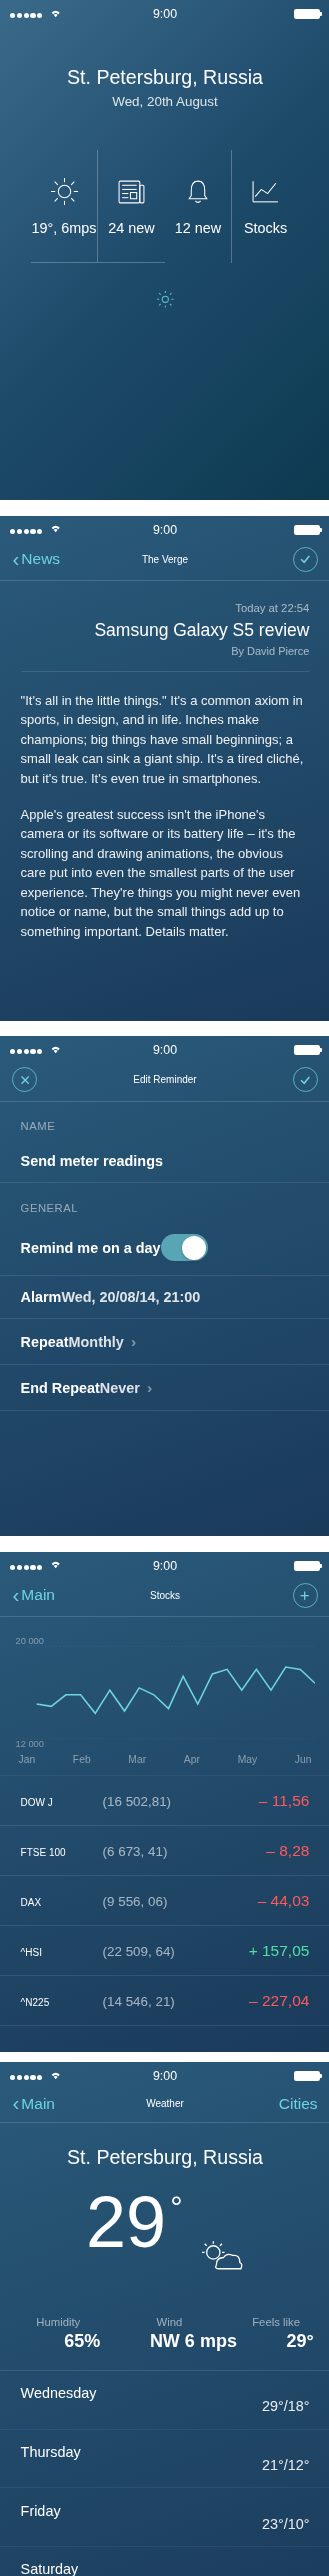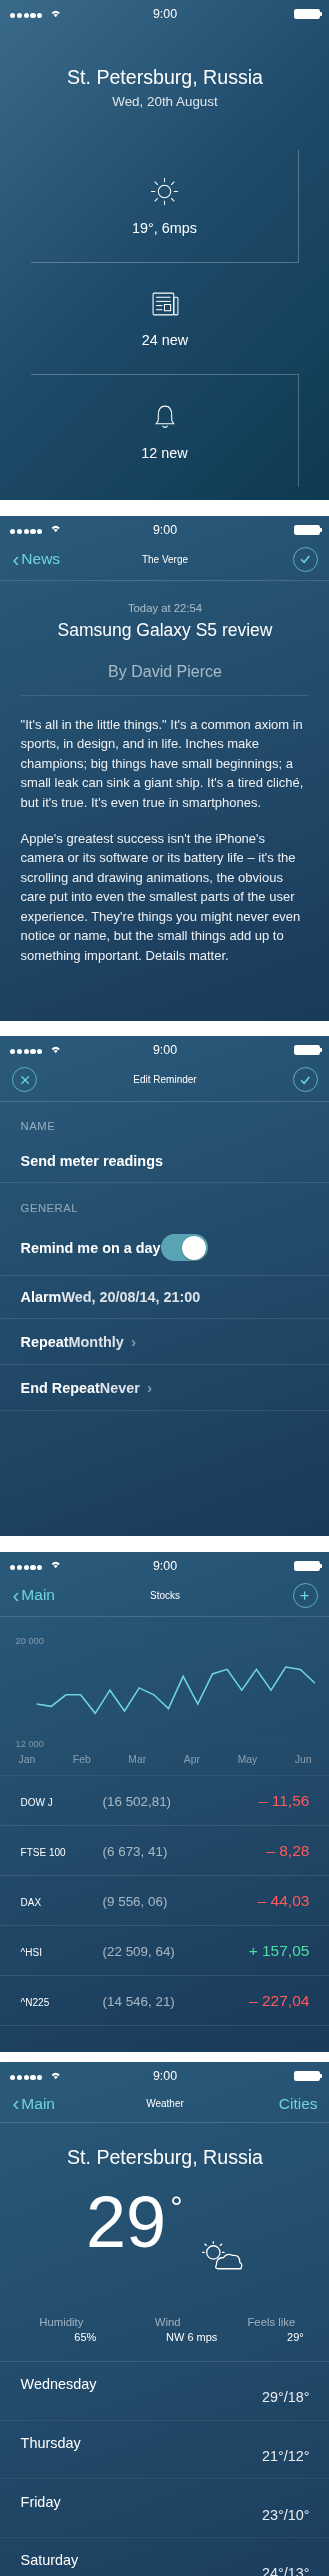--- a/index.html
+++ b/index.html
@@ -25,33 +25,33 @@
 .nav .back { color:#6dd4e0; font-size:15.5px; font-weight:300; display:flex; align-items:center; }
 .nav .back .chev { font-size:20.6px; margin-right:2.1px; line-height:1; }
 .nav .title { font-size:10px; font-weight:400; position:absolute; left:50%; transform:translateX(-50%); }
 .nav .right { color:#6dd4e0; font-size:15.5px; font-weight:300; }
 .circ-icon { width:25px; height:25px; border:1px solid rgba(109,212,224,0.7); border-radius:50%; display:flex; align-items:center; justify-content:center; color:#6dd4e0; }
 
 
 .s1 .loc { text-align:center; margin-top:41px; }
 .s1 .loc h1 { font-size:19.6px; font-weight:300; }
 .s1 .loc p { font-size:13.4px; font-weight:300; opacity:0.85; margin-top:5.2px; }
-.grid { display:grid; grid-template-columns:1fr; margin:41px 31px 0; }
+.grid { display:grid; grid-template-columns:1fr 1fr 1fr 1fr; margin:41px 31px 0; }
 .grid .cell { display:flex; flex-direction:column; align-items:center; padding:26px 0; position:relative; }
 .grid .cell:nth-child(1),.grid .cell:nth-child(2){ border-bottom:0.5px solid rgba(255,255,255,0.25); }
 .grid .cell:nth-child(1),.grid .cell:nth-child(3){ border-right:0.5px solid rgba(255,255,255,0.25); }
 .grid .cell .ic { height:31px; display:flex; align-items:center; justify-content:center; margin-bottom:12.4px; }
 .grid .cell .lbl { font-size:14.4px; font-weight:300; }
 .gear { text-align:center; margin-top:26px; }
 
 
-.s2 .meta { text-align:center; padding:20.6px 0 14.4px; border-bottom:0.5px solid rgba(255,255,255,0.12); margin:0 20.6px; }
+.s2 .meta { text-align:right; padding:20.6px 0 14.4px; border-bottom:0.5px solid rgba(255,255,255,0.12); margin:0 20.6px; }
 .s2 .meta .time { font-size:11.3px; opacity:0.6; font-weight:300; }
 .s2 .meta h2 { font-size:17.5px; font-weight:400; margin-top:6.2px; }
-.s2 .meta .auth { font-size:16px; opacity:0.6; font-weight:300; margin-top:22px; }
+.s2 .meta .auth { font-size:11px; opacity:0.6; font-weight:300; margin-top:4px; }
 .s2 .body { padding:18.5px 20.6px; font-size:13px; line-height:1.5; font-weight:300; opacity:0.92; }
 .s2 .body p { margin-bottom:16.5px; }
 
 
 .section-lbl { font-size:11.3px; opacity:0.5; letter-spacing:0.5px; padding:18.5px 20.6px 7.2px; font-weight:300; }
 .row { display:flex; justify-content:flex-start; align-items:center; padding:13.4px 20.6px; border-bottom:0.5px solid rgba(255,255,255,0.1); font-size:14.4px; font-weight:700; }
 .row .val { opacity:0.85; display:flex; align-items:center; }
 .row .chev-r { margin-left:7.2px; opacity:0.5; font-size:15.5px; }
 .toggle { width:47px; height:27px; background:#5aa5b5; border-radius:13.4px; position:relative; }
 .toggle .knob { width:24px; height:24px; background:#fff; border-radius:50%; position:absolute; right:1.5px; top:1.5px; box-shadow:0 1px 2.1px rgba(0,0,0,0.3); }
@@ -70,21 +70,21 @@
 
 
 .s5 .hero { text-align:center; padding:23px 0 14.4px; }
 .s5 .hero h1 { font-size:19.6px; font-weight:300; }
 .s5 .temp-big { font-size:72px; font-weight:200; display:flex; justify-content:center; align-items:flex-start; margin-top:12.4px; }
 .s5 .temp-big .deg { font-size:31px; margin-top:8.2px; margin-left:4.1px; }
 .s5 .temp-big .wicon { margin-left:15.5px; margin-top:28px; }
 .stats3 { display:flex; justify-content:space-around; padding:10.3px 15.5px 17.5px; border-bottom:0.5px solid rgba(255,255,255,0.12); }
 .stats3 .col { text-align:center; }
 .stats3 .col .k { font-size:11.3px; opacity:0.55; font-weight:300; }
-.stats3 .col .v { font-size:11px; font-weight:400; margin-top:3.1px;margin-left:48px; }
+.stats3 .col .v { font-size:18px; font-weight:700; margin-top:3.1px;margin-left:48px; }
 .day-row { display:flex; justify-content:space-between; padding:14.4px 20.6px; font-size:14.4px; font-weight:300; border-bottom:0.5px solid rgba(255,255,255,0.06); }
 .day-row .t { opacity:0.9;margin-top:13px; }
 </style>
 </head>
 <body>
 
 <div class="screen s1">
   <div class="status">
     <div><span class="dots"><span></span><span></span><span></span><span></span><span></span></span><span class="wifi"><svg width="13.4" height="10.3" viewBox="0 0 26 20">
             <path d="M13 18 L9 13 Q13 10 17 13 Z M5 9 Q13 2 21 9 L18 12 Q13 7 8 12 Z" fill="#fff"></path>

